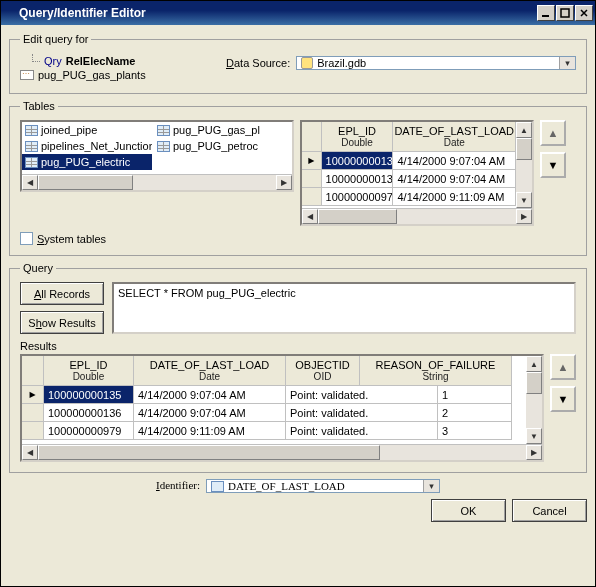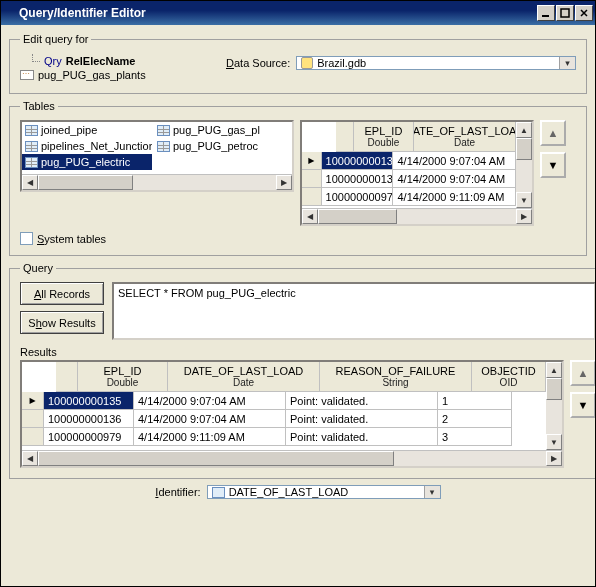--- a/index.html
+++ b/index.html
@@ -138,21 +138,21 @@
     display: flex;
     flex-direction: column;
     overflow: hidden;
   }
   .dg-body-wrap { display: flex; flex: 1; overflow: hidden; }
   .dg-rows { flex: 1; overflow: hidden; }
   .dg-header-row, .dg-row {
     display: flex;
     height: 18px;
   }
-  .dg-header-row { height: 30px; padding-left: 34px; }
+  .dg-header-row { height: 30px; }
   .dg-cell, .dg-header-cell, .dg-rowhead {
     border-right: 1px solid #c0c0c0;
     border-bottom: 1px solid #c0c0c0;
     padding: 1px 4px;
     display: flex;
     flex-direction: column;
     justify-content: center;
     overflow: hidden;
     white-space: nowrap;
   }
@@ -205,23 +205,24 @@
     font-size: 11px;
     overflow: hidden;
   }
   .bottom-row {
     display: flex;
     justify-content: flex-end;
     gap: 6px;
     margin-top: 6px;
   }
   .id-row {
-    display: flex; align-items: center; gap: 6px;
+    display: flex; align-items: flex-start; gap: 6px;
     justify-content: center;
     margin: 4px 0;
+    font-family: Liberation Serif, serif;
   }
   .field-icon {
     width: 13px; height: 11px;
     background: #e0edf8;
     border: 1px solid #6a8fbf;
     display: inline-block; margin-right: 4px;
     flex-shrink: 0;
   }
   .editquery-top{display:flex;align-items:flex-start;gap:26px;}
   .qt-header{width:86px;}
@@ -384,45 +385,45 @@
     <legend>Query</legend>
     <div style="display:flex;gap:8px;">
       <div style="display:flex;flex-direction:column;gap:6px;">
         <div class="btn wide-btn">
             <span><span class="underline-letter">A</span>ll Records</span>
           </div>
         <div class="btn wide-btn">
             <span>S<span class="underline-letter">h</span>ow Results</span>
           </div>
       </div>
-      <div class="textarea" style="flex:1;height:58px;">SELECT * FROM pug_PUG_electric</div>
+      <div class="textarea" style="flex:1;height:52px;">SELECT * FROM pug_PUG_electric</div>
     </div>
 
     <div class="results-label">Results</div>
     <div style="display:flex;gap:6px;align-items:flex-start;">
       <div class="datagrid" style="flex:1;height:108px;">
         <div class="dg-body-wrap">
           <div class="dg-rows">
             <div class="dg-header-row">
               <div class="dg-header-cell dg-rowhead" style="width:22px;"></div>
               <div class="dg-header-cell rs-cell-e">
                   <span>EPL_ID</span>
                   <span class="dg-subtype">Double</span>
                 </div>
               <div class="dg-header-cell rs-cell-d">
                   <span>DATE_OF_LAST_LOAD</span>
                   <span class="dg-subtype">Date</span>
                 </div>
+              <div class="dg-header-cell rs-cell-o">
+                  <span>OBJECTID</span>
+                  <span class="dg-subtype">OID</span>
+                </div>
               <div class="dg-header-cell rs-cell-r">
                   <span>REASON_OF_FAILURE</span>
                   <span class="dg-subtype">String</span>
-                </div>
-              <div class="dg-header-cell rs-cell-o">
-                  <span>OBJECTID</span>
-                  <span class="dg-subtype">OID</span>
                 </div>
             </div>
             <div class="dg-row">
               <div class="dg-rowhead current"></div>
               <div class="dg-cell rs-cell-e selected">100000000135</div>
               <div class="dg-cell rs-cell-d">4/14/2000 9:07:04 AM</div>
               <div class="dg-cell rs-cell-r">Point: validated.</div>
               <div class="dg-cell rs-cell-o">1</div>
             </div>
             <div class="dg-row">
@@ -465,14 +466,18 @@
 
   <div class="id-row">
     <span><span class="underline-letter">I</span>dentifier:</span>
     <div class="dropdown" style="width:234px;">
       <span class="field-icon"></span>
       <span>DATE_OF_LAST_LOAD</span>
       <span class="dd-btn"></span>
     </div>
   </div>
 
+  <div class="bottom-row">
+    <div class="btn">OK</div>
+    <div class="btn">Cancel</div>
+  </div>
 
 </div>
 
 </body></html>

